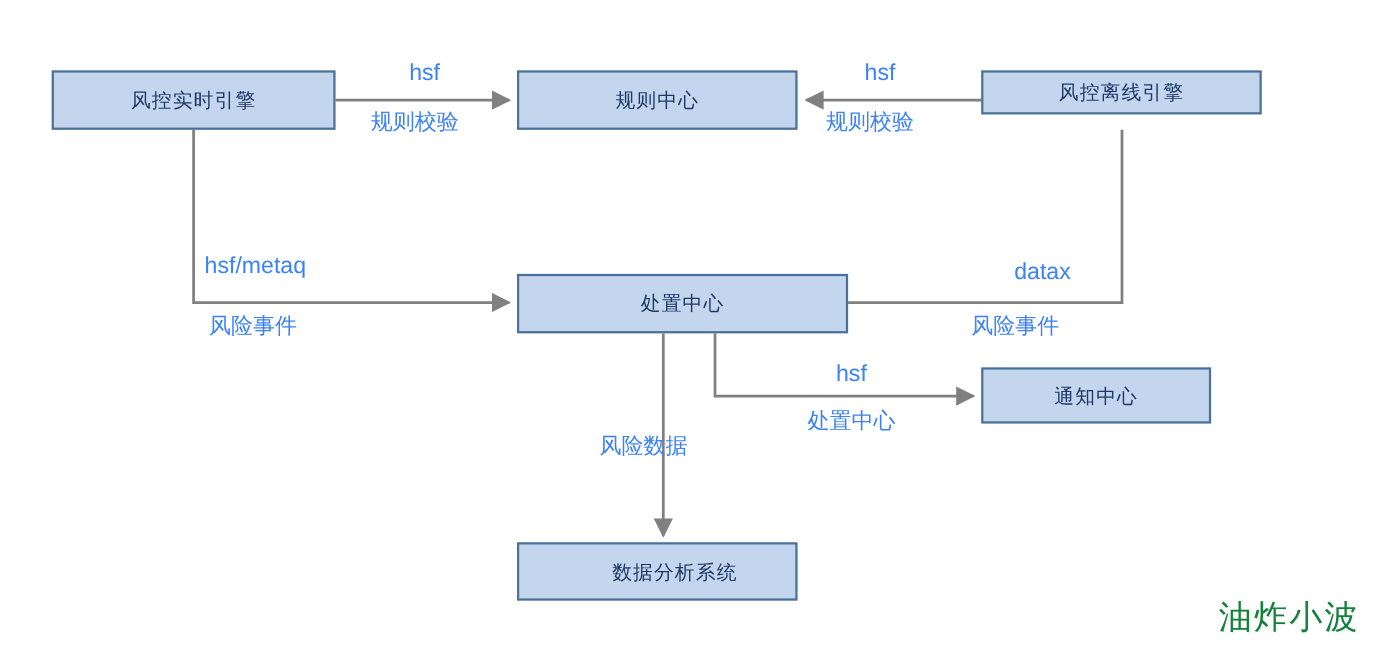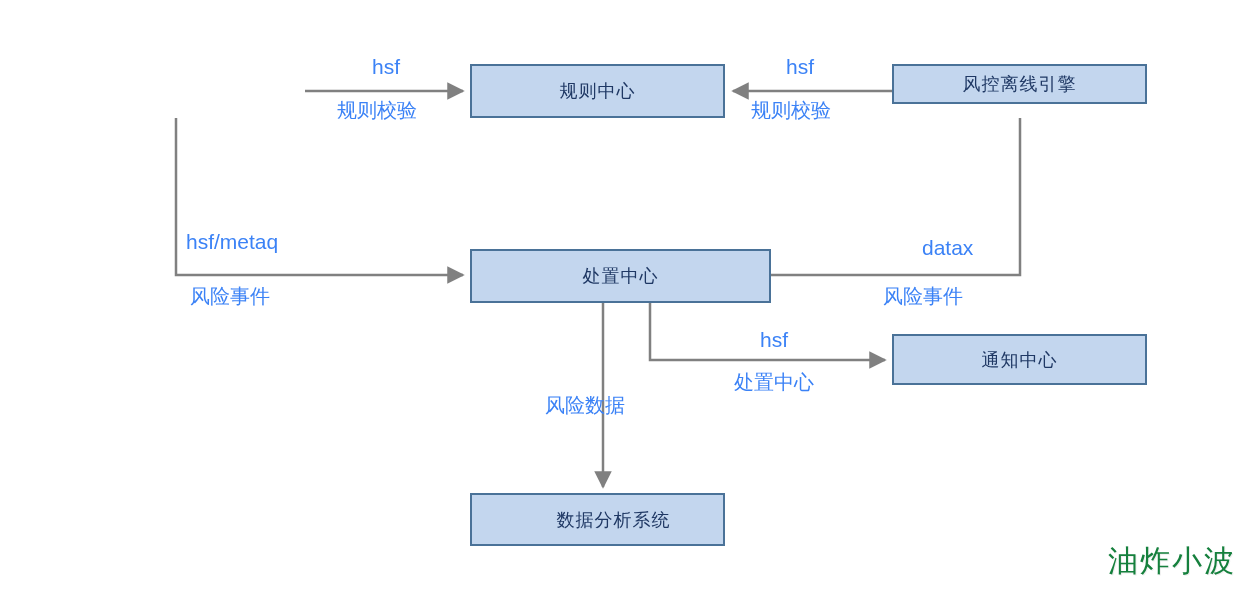--- a/index.html
+++ b/index.html
@@ -80,34 +80,37 @@
       <path d="M 176 118 L 176 275 L 463 275" marker-end="url(#arrow)"></path>
 
       <path d="M 1020 118 L 1020 275 L 733 275" marker-end="url(#arrow)"></path>
 
       <path d="M 650 303 L 650 360 L 885 360" marker-end="url(#arrow)"></path>
 
       <path d="M 603 303 L 603 487" marker-end="url(#arrow)"></path>
     </g>
   </svg>
 
+  <div class="node" style="left:47px; top:64px; width:258px; height:54px;">
+    <span>风控实时引擎</span>
+  </div>
 
   <div class="node" style="left:470px; top:64px; width:255px; height:54px;text-align:right;">
     <span>规则中心</span>
   </div>
 
   <div class="node" style="left:892px; top:64px; width:255px; height:40px;">
     <span>风控离线引擎</span>
   </div>
 
   <div class="node" style="left:470px; top:249px; width:301px; height:54px;">
     <span>处置中心</span>
   </div>
 
-  <div class="node" style="left:892px; top:334px; width:255px; height:51px;">
+  <div class="node" style="left:892px; top:334px; width:209px; height:51px;">
     <span>通知中心</span>
   </div>
 
   <div class="node" style="left:470px; top:493px; width:255px; height:53px;padding-left:32px;">
     <span>数据分析系统</span>
   </div>
 
   <div class="edge-label latin" style="left:372px; top:55px;">hsf</div>
   <div class="edge-label" style="left:337px; top:97px;">规则校验</div>
 

